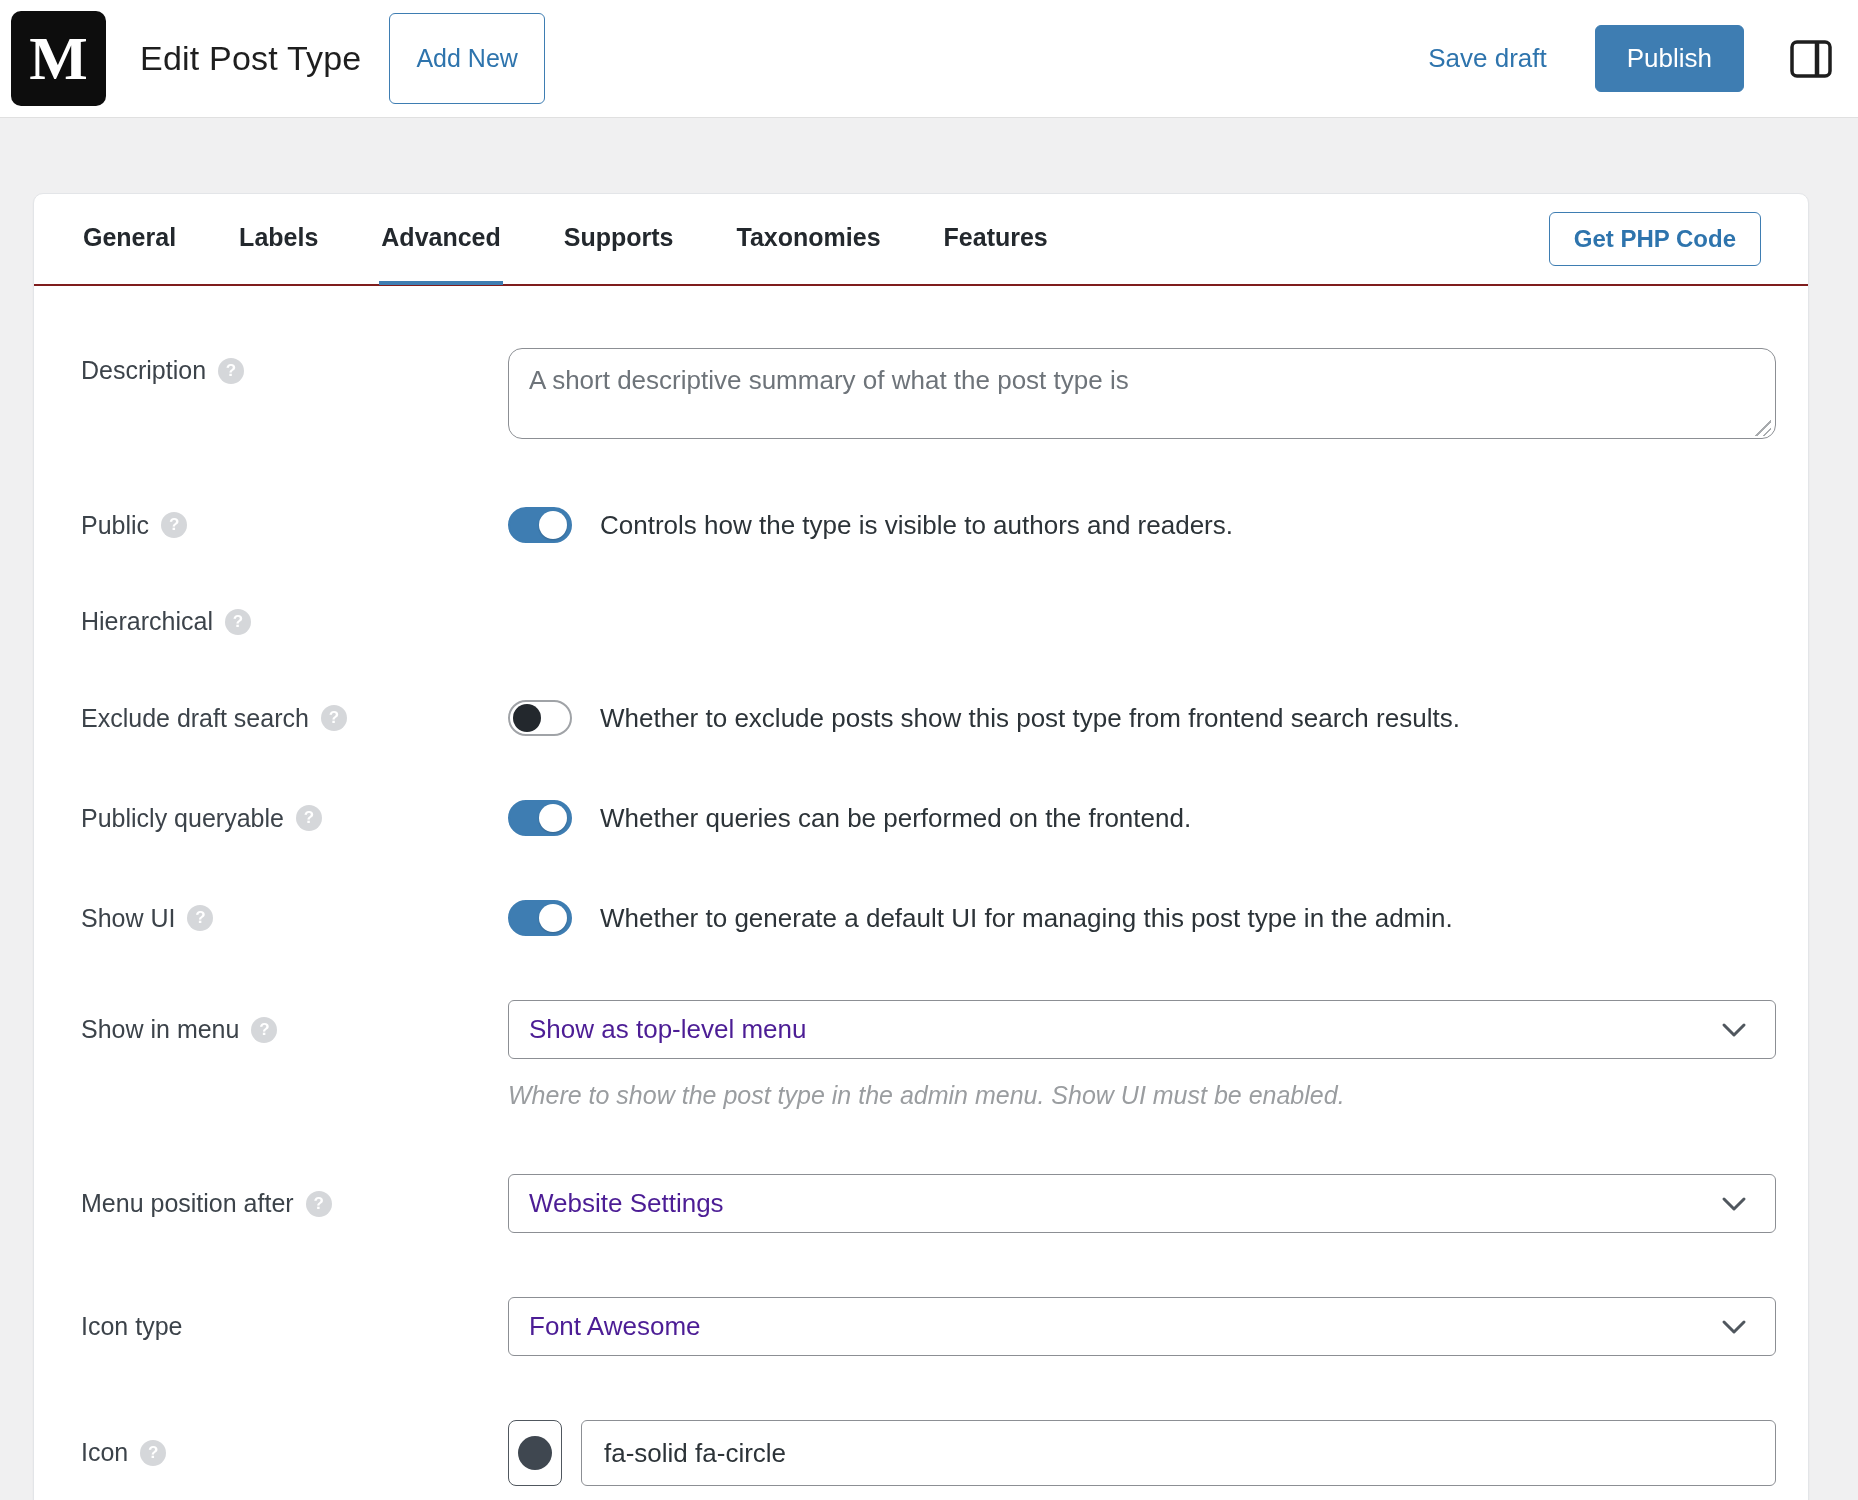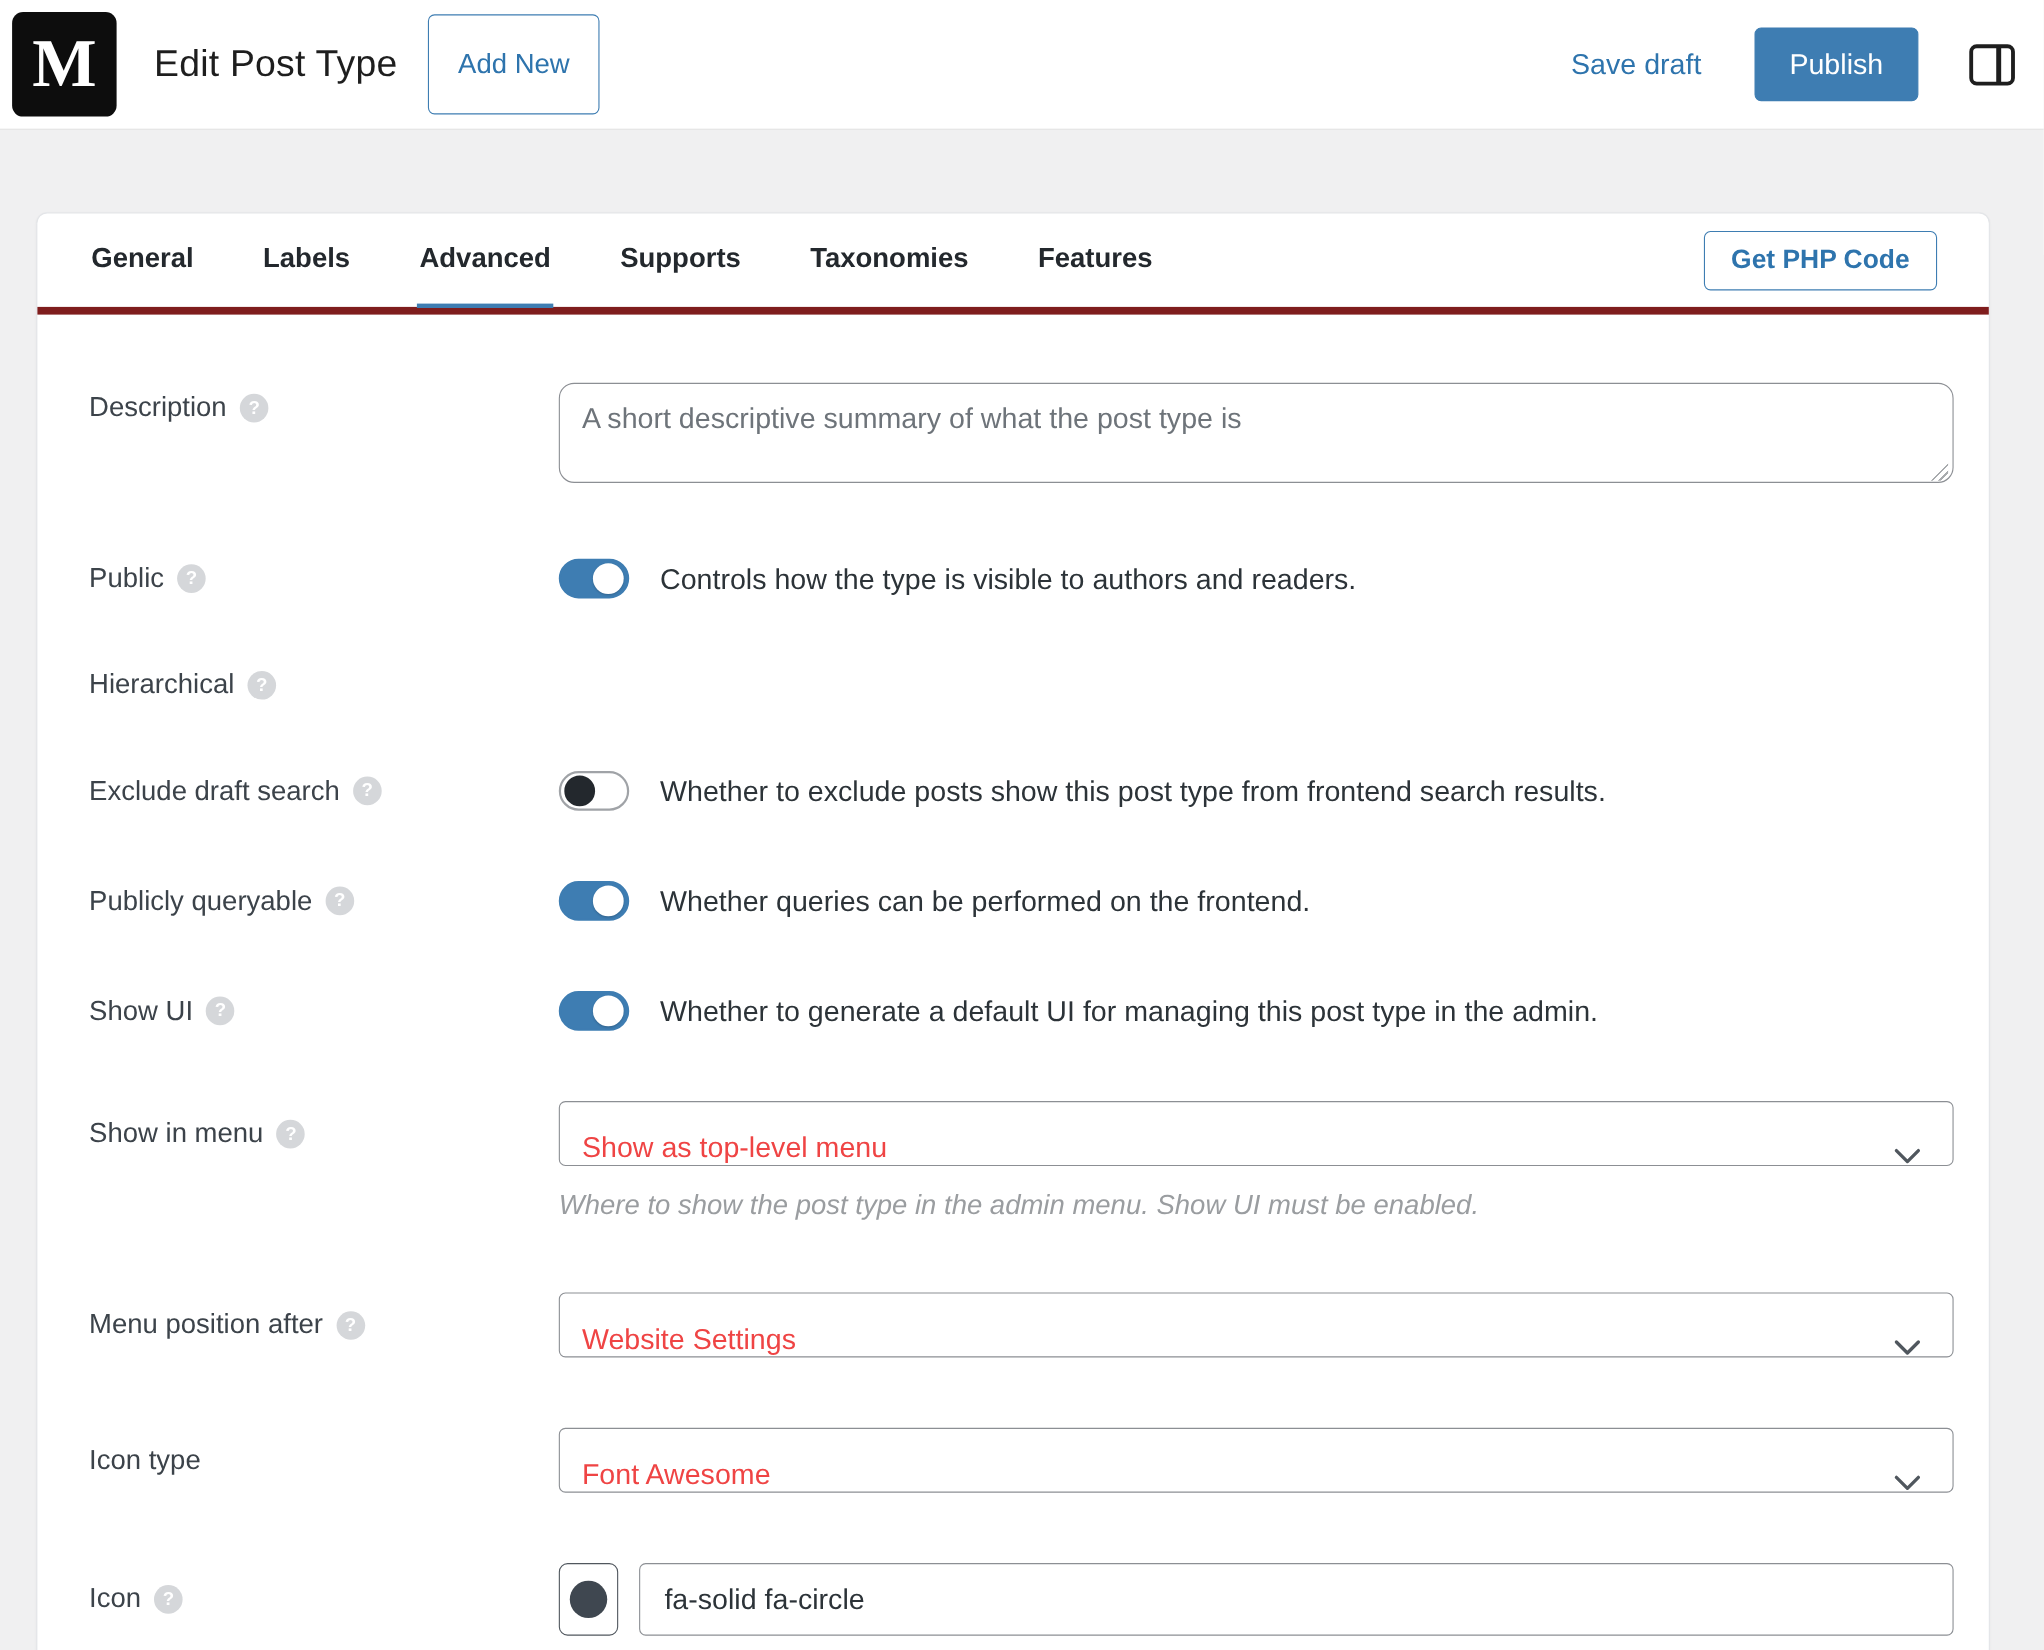--- a/index.html
+++ b/index.html
@@ -81,21 +81,21 @@
     border: 1px solid #e3e5e8;
     border-radius: 10px 10px 0 0;
     box-shadow: 0 1px 2px rgba(0,0,0,0.05);
     min-height: 1400px;
   }
   .tabbar {
     display: flex;
     align-items: stretch;
     height: 92px;
     padding: 0 47px;
-    border-bottom: 7px solid #7f1d1d;
+    border-bottom: 2px solid #7f1d1d;
   }
   .tab {
     display: flex; align-items: center;
     margin-right: 59px;
     font-size: 25px;
     font-weight: 600;
     color: #23282d;
     border-bottom: 4px solid transparent;
     margin-bottom: -1px;
     cursor: pointer;
@@ -203,24 +203,24 @@
   }
 
   
   .select-box {
     width: 100%;
     height: 59px;
     border: 1px solid #8c8f94;
     border-radius: 6px;
     background: #ffffff;
     display: flex;
-    align-items: flex-end;
+    align-items: center;
     padding: 0 28px 0 20px;
     font-size: 26px;
-    color: #ef4444;
+    color: #4c1d95;
     cursor: pointer;
   }
   .select-box .chev { margin-left: auto; flex: 0 0 auto; display: flex; }
   .field-help {
     margin-top: 22px;
     font-size: 25px;
     font-style: italic;
     color: #9a9da0;
   }
 

